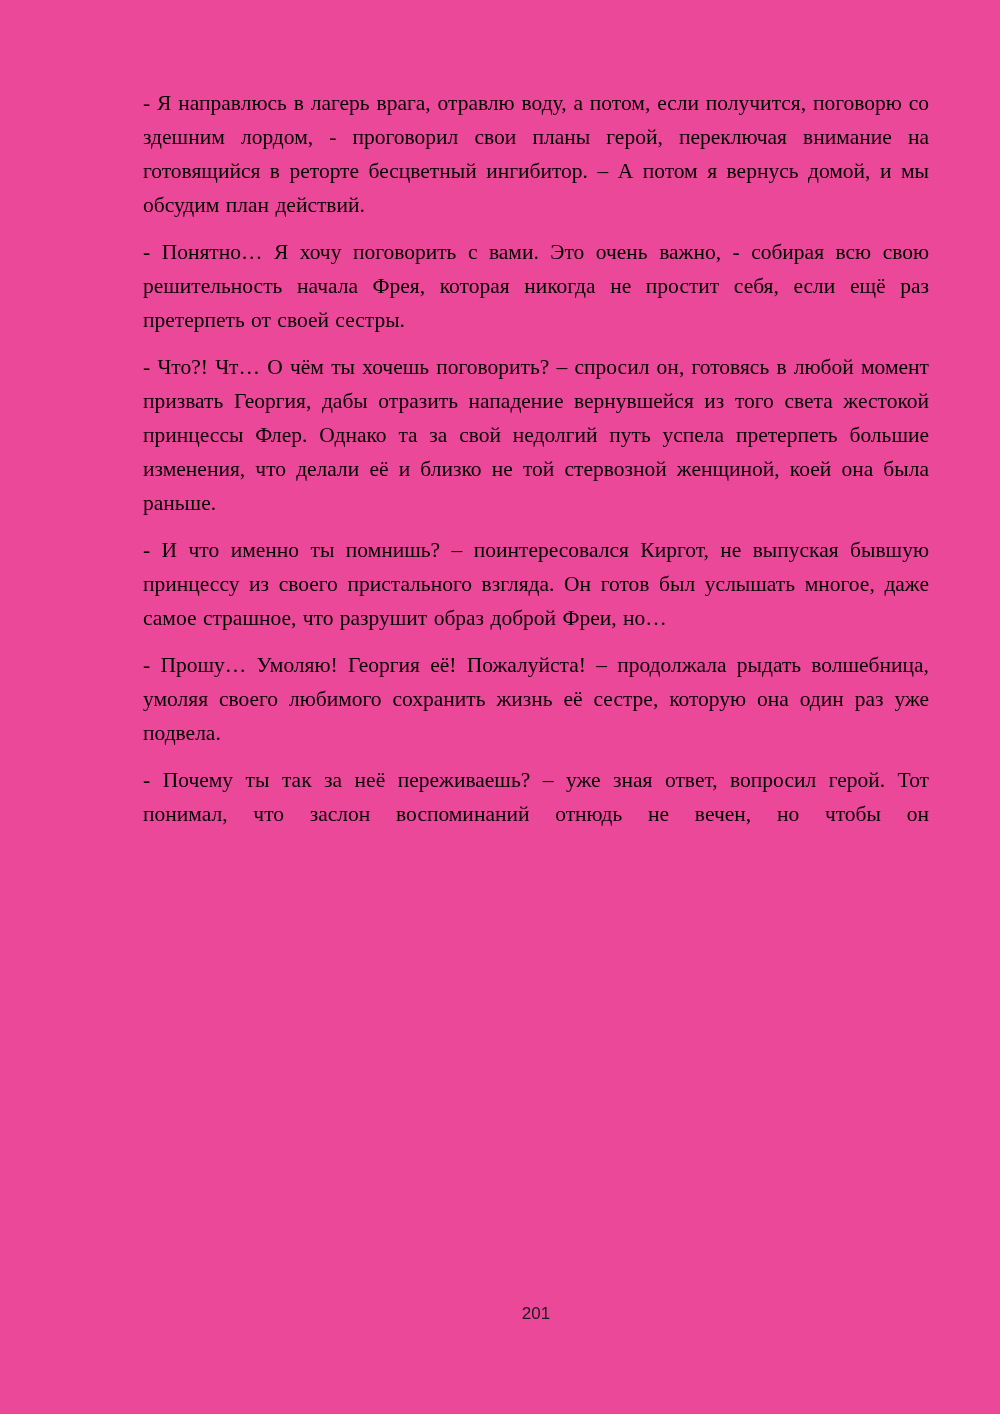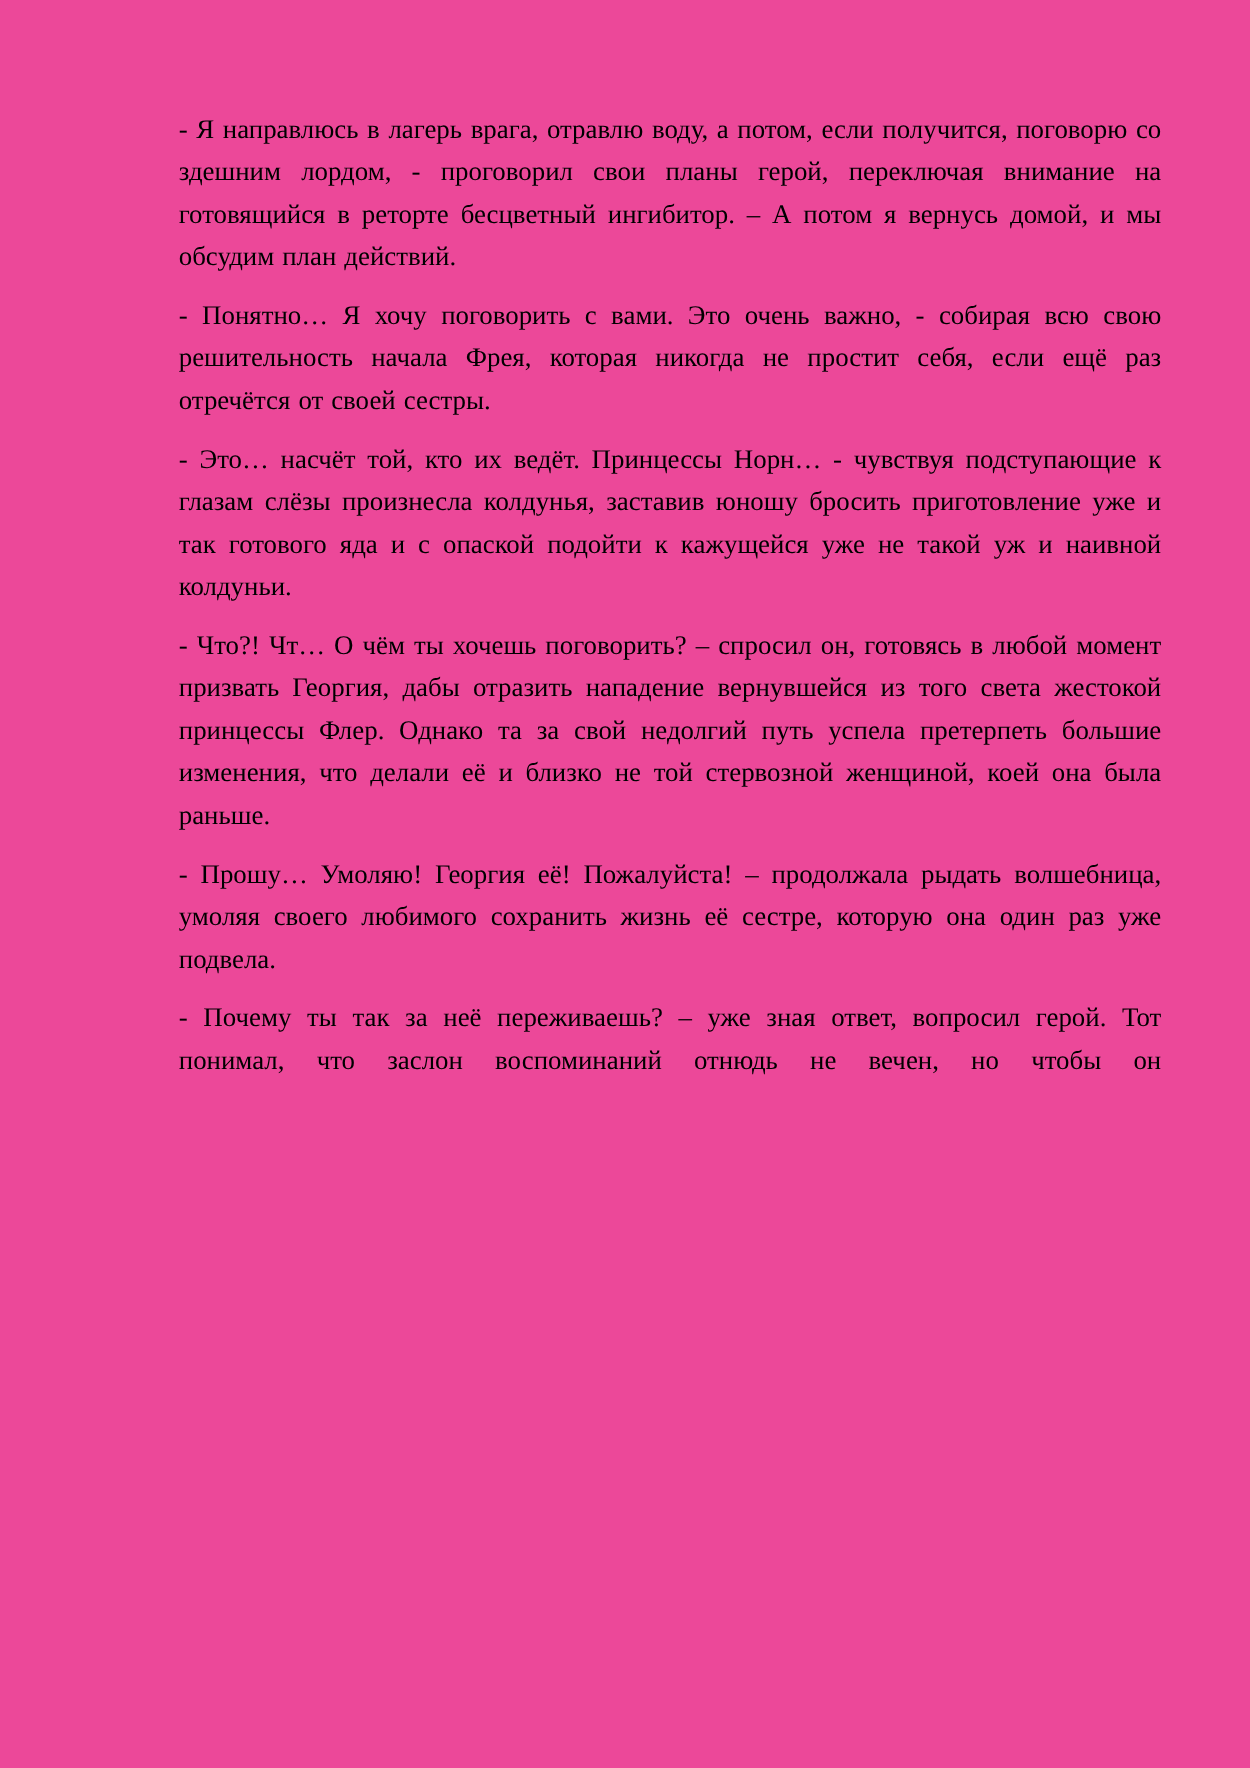--- a/index.html
+++ b/index.html
@@ -43,19 +43,20 @@
     line-height: 22px;
     color: #1a1a1a;
   }
 </style>
 </head>
 <body>
 
 <div class="page">
   <div class="text-block">
     <p class="para">- Я направлюсь в лагерь врага, отравлю воду, а потом, если получится, поговорю со здешним лордом, - проговорил свои планы герой, переключая внимание на готовящийся в реторте бесцветный ингибитор. – А потом я вернусь домой, и мы обсудим план действий.</p>
-    <p class="para">- Понятно… Я хочу поговорить с вами. Это очень важно, - собирая всю свою решительность начала Фрея, которая никогда не простит себя, если ещё раз отречётся от своей сестры.</p>
-    <p class="para">- Это… насчёт той, кто их ведёт. Принцессы Норн… - чувствуя подступающие к глазам слёзы произнесла колдунья, заставив юношу бросить приготовление уже и так готового яда и с опаской подойти к кажущейся уже не такой уж и наивной колдуньи.</p>
+    <p class="para">- Понятно… Я хочу поговорить с вами. Это очень важно, - собирая всю свою решительность начала Фрея, которая никогда не простит себя, если ещё раз претерпеть от своей сестры.</p>
     <p class="para">- Что?! Чт… О чём ты хочешь поговорить? – спросил он, готовясь в любой момент призвать Георгия, дабы отразить нападение вернувшейся из того света жестокой принцессы Флер. Однако та за свой недолгий путь успела претерпеть большие изменения, что делали её и близко не той стервозной женщиной, коей она была раньше.</p>
+    <p class="para">- И что именно ты помнишь? – поинтересовался Киргот, не выпуская бывшую принцессу из своего пристального взгляда. Он готов был услышать многое, даже самое страшное, что разрушит образ доброй Фреи, но…</p>
     <p class="para">- Прошу… Умоляю! Георгия её! Пожалуйста! – продолжала рыдать волшебница, умоляя своего любимого сохранить жизнь её сестре, которую она один раз уже подвела.</p>
     <p class="para justify-last">- Почему ты так за неё переживаешь? – уже зная ответ, вопросил герой. Тот понимал, что заслон воспоминаний отнюдь не вечен, но чтобы он</p>
   </div>
+  <div class="page-number">201</div>
 </div>
 
 </body></html>

